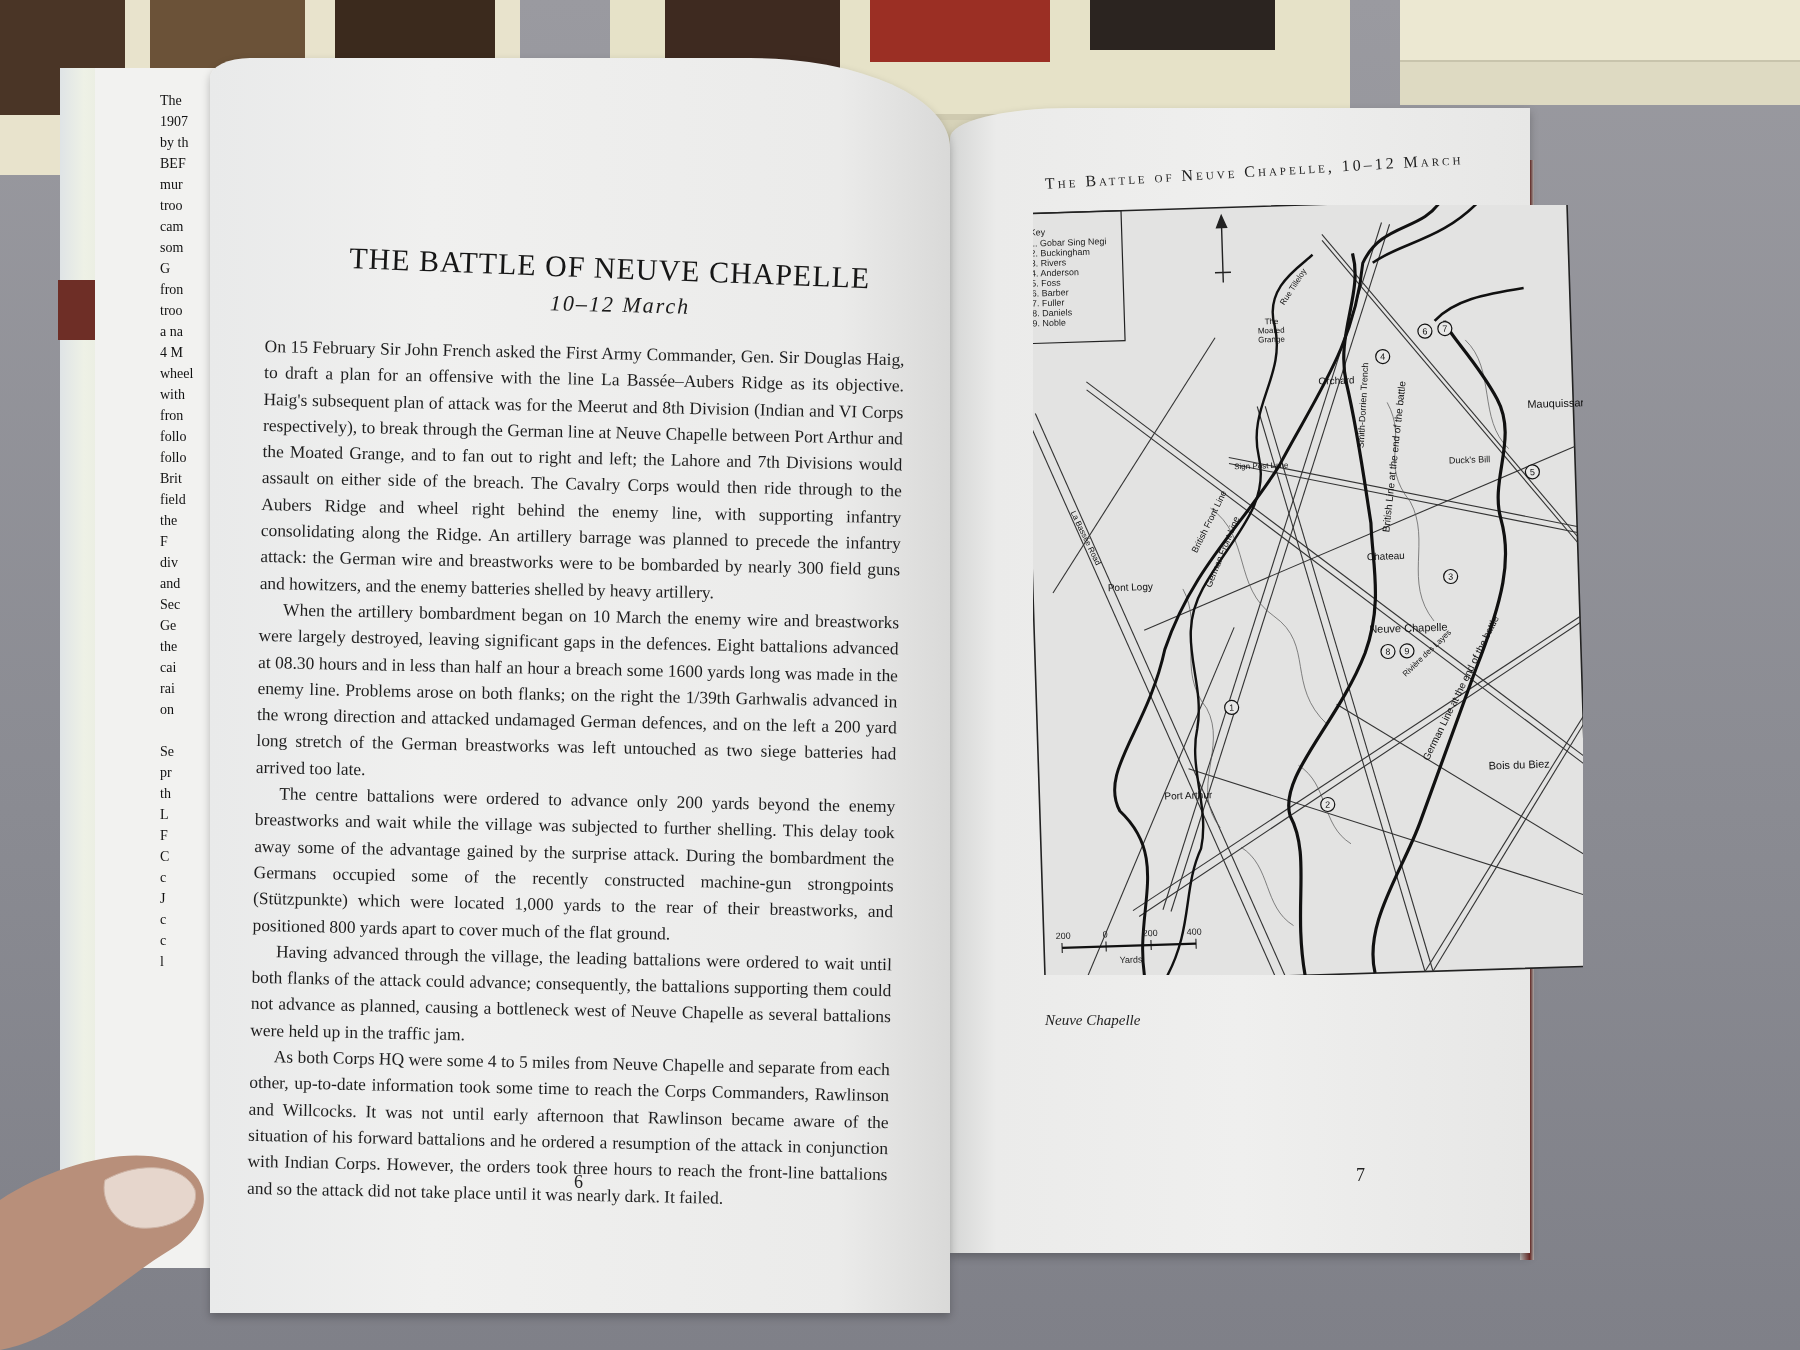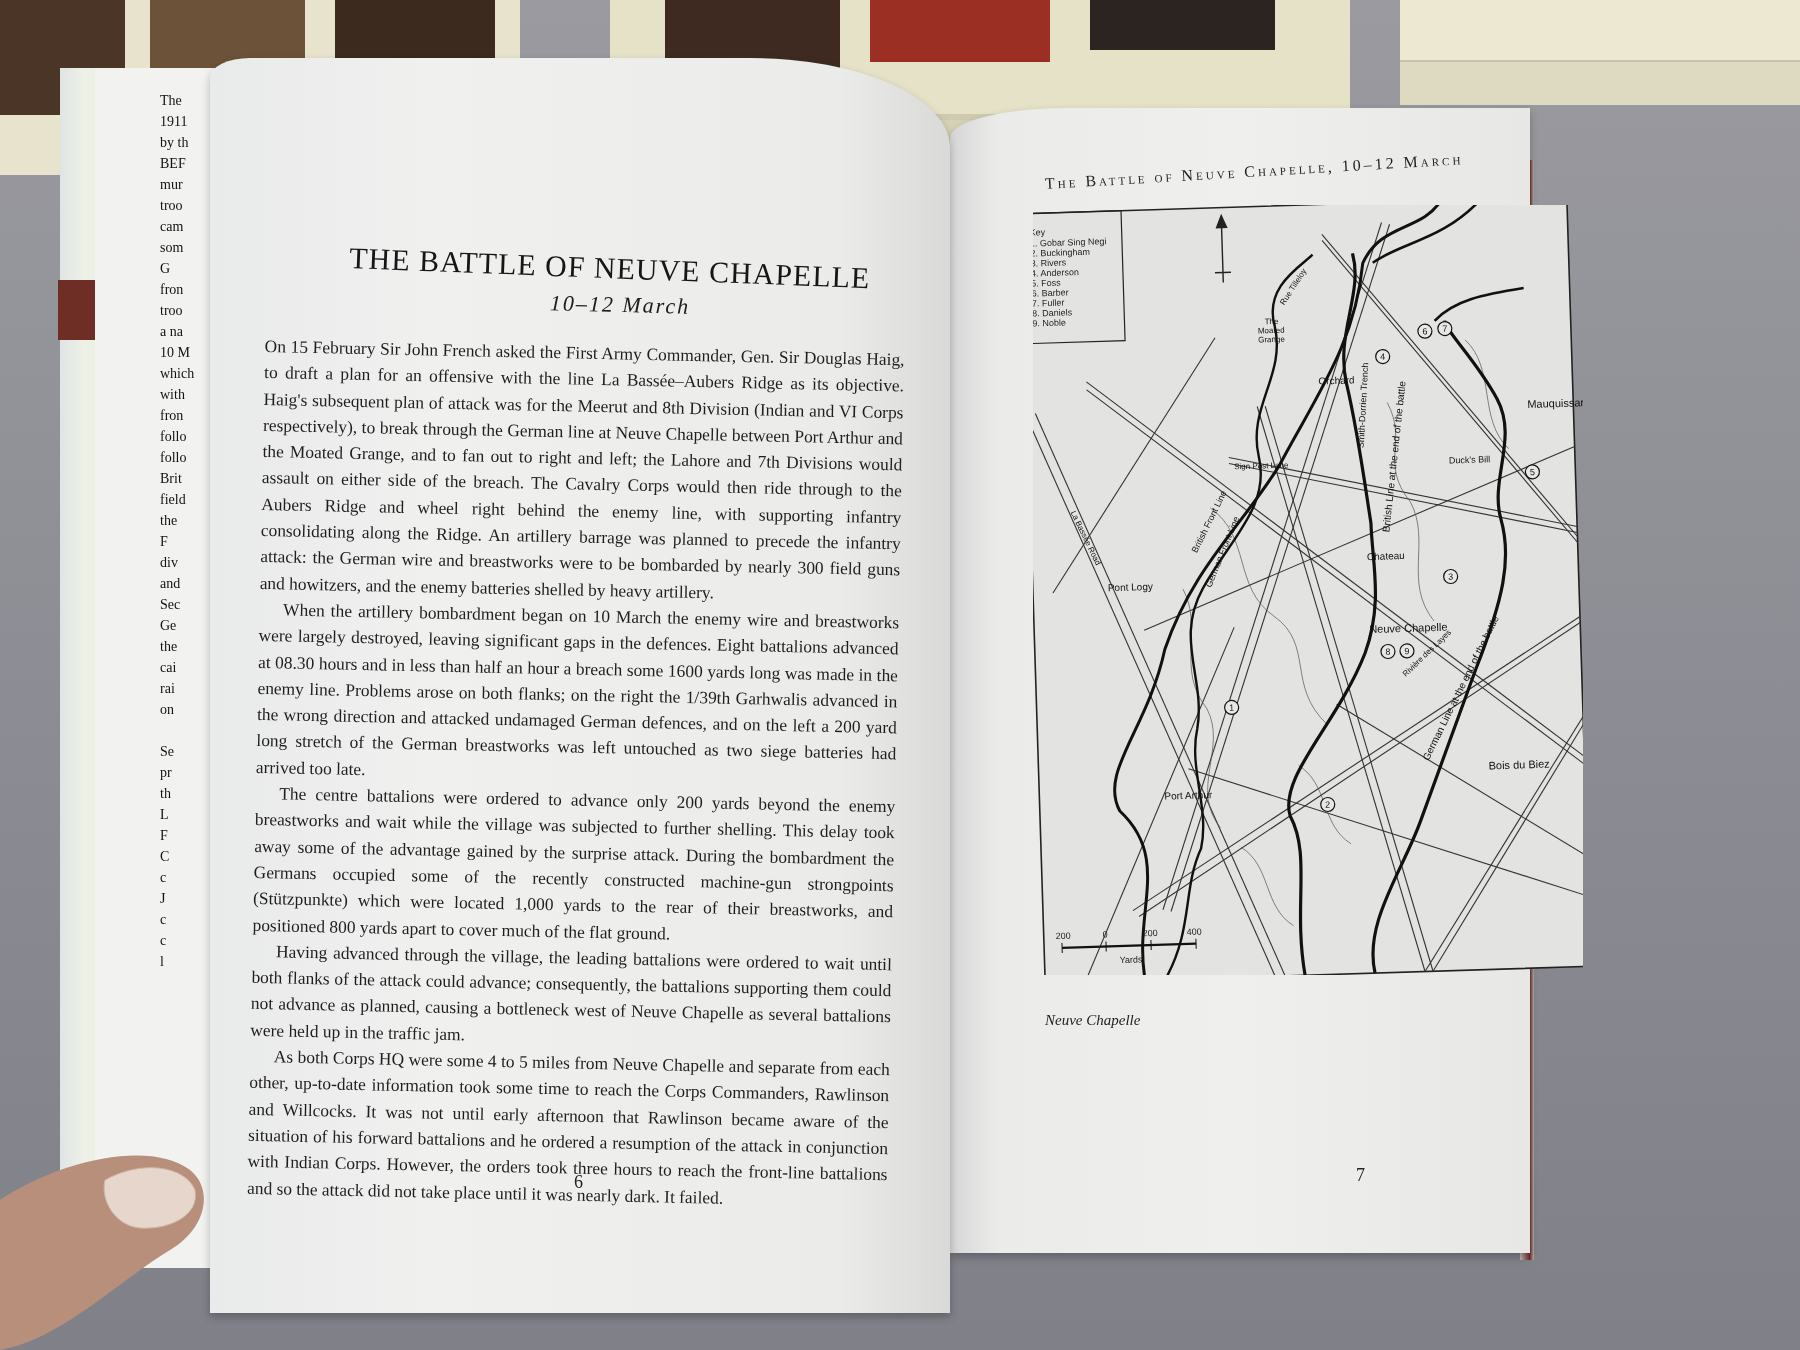--- a/index.html
+++ b/index.html
@@ -83,33 +83,33 @@
 <div class="bg-photo" style="left:870px;width:180px;height:62px;background:#9b2f24"></div>
 <div class="bg-photo" style="left:1090px;width:185px;height:50px;background:#2b2420"></div>
 <div class="bg-book-right"></div>
 <div class="bg-book-right-lower"></div>
 
 <div class="jacket-spine"></div>
 <div class="jacket-red"></div>
 <div class="jacket"></div>
 <div class="jacket-text" id="jacket-text">
     <div>The</div>
-    <div>1911</div>
+    <div>1907</div>
     <div>by th</div>
     <div>BEF</div>
     <div>mur</div>
     <div>troo</div>
     <div>cam</div>
     <div>som</div>
     <div>G</div>
     <div>fron</div>
     <div>troo</div>
     <div>a na</div>
-    <div>10 M</div>
-    <div>which</div>
+    <div>4 M</div>
+    <div>wheel</div>
     <div>with</div>
     <div>fron</div>
     <div>follo</div>
     <div>follo</div>
     <div>Brit</div>
     <div>field</div>
     <div>the</div>
     <div>F</div>
     <div>div</div>
     <div>and</div>

